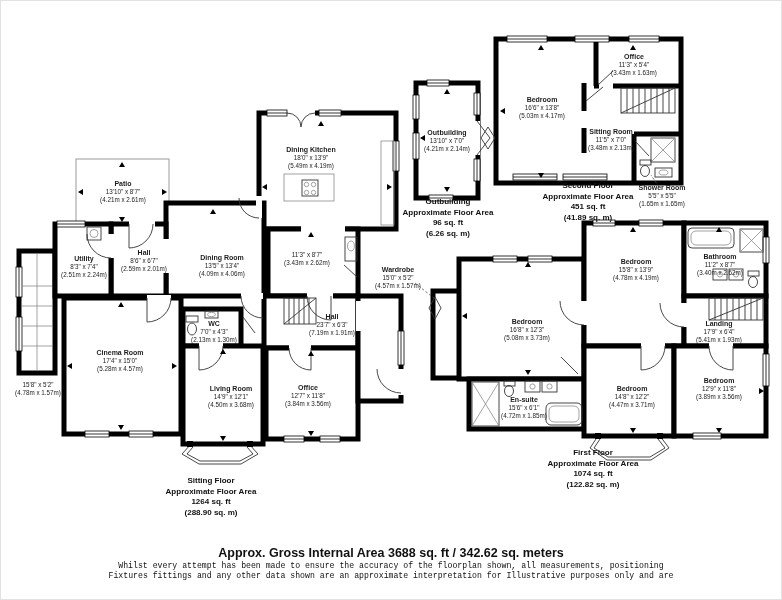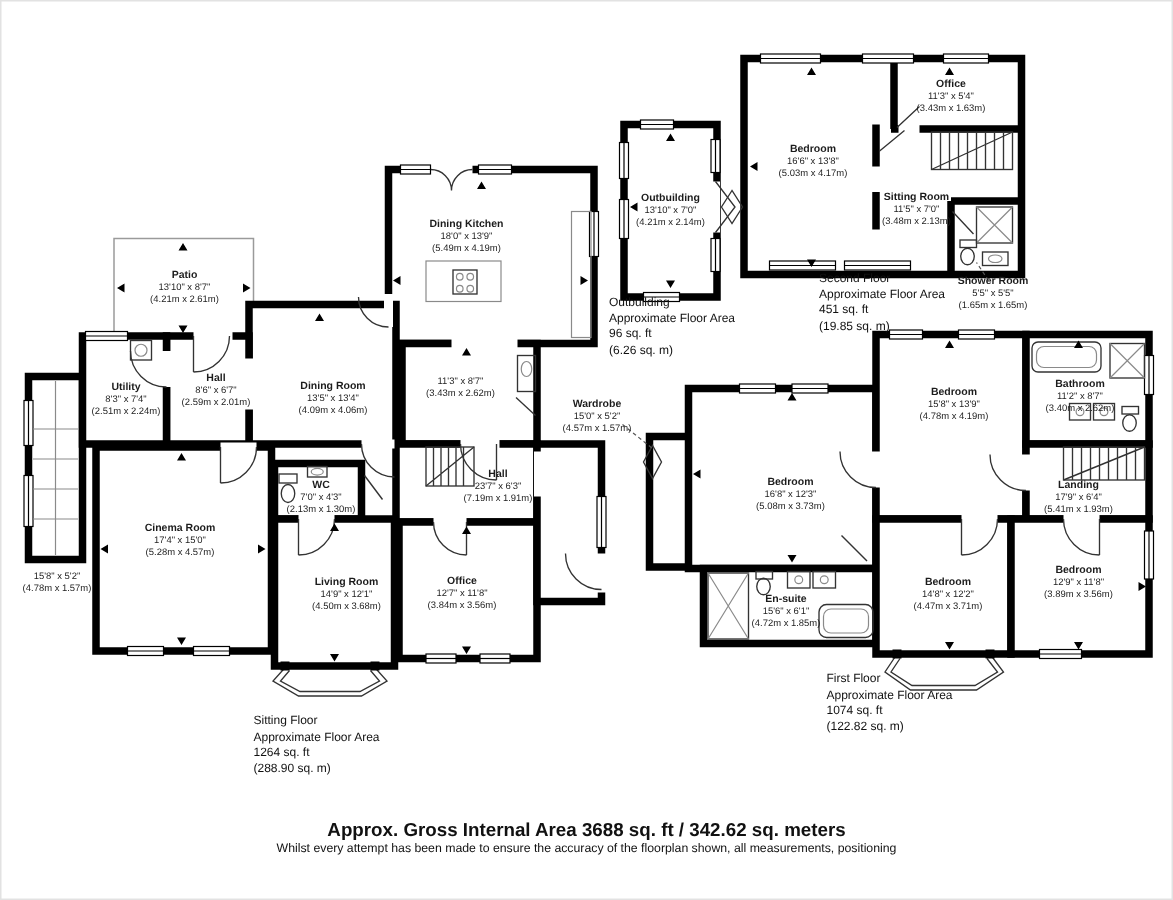--- a/index.html
+++ b/index.html
@@ -16,25 +16,25 @@
   .gap{fill:#fff;stroke:none;}
   .win-r{fill:#fff;stroke:#000;stroke-width:0.8;}
   .win-l{stroke:#000;stroke-width:0.8;}
   .tk{fill:#000;stroke:none;}
   .dash{fill:none;stroke:#555;stroke-width:0.8;stroke-dasharray:2.5 2;}
   
   .lbl{position:absolute;transform:translate(-50%,-50%);text-align:center;
        color:#1c1c1c;line-height:1.3;white-space:nowrap;}
   .lbl .nm{font-weight:bold;font-size:7px;}
   .lbl .dm{font-size:6.3px;}
-  .foot{position:absolute;transform:translate(-50%,-50%);text-align:left;
-        font-weight:normal;font-size:8px;line-height:1.32;white-space:nowrap;color:#111;}
+  .foot{position:absolute;transform:translate(-50%,-50%);text-align:center;
+        font-weight:bold;font-size:8px;line-height:1.32;white-space:nowrap;color:#111;}
   .disc{position:absolute;left:0;width:100%;text-align:center;color:#111;}
   .disc-title{font-weight:bold;font-size:12.5px;}
-  .disc-body{font-size:8.2px;line-height:1.25;}
+  .disc-body{font-size:8.2px;line-height:1.25;font-family:Liberation Mono, monospace;}
 </style>
 </head>
 <body>
 
 <div class="canvas">
 
 <svg width="782" height="600" viewBox="0 0 782 600">
 
   <g>
     <rect class="p" x="75" y="158" width="93" height="67"></rect>
@@ -411,21 +411,21 @@
   </div>
   <div class="lbl" style="left:661px;top:195px">
     <div class="nm">Shower Room</div>
     <div class="dm">5'5" x 5'5"</div>
     <div class="dm">(1.65m x 1.65m)</div>
   </div>
   <div class="foot" style="left:587px;top:201px">
     <div>Second Floor</div>
     <div>Approximate Floor Area</div>
     <div>451 sq. ft</div>
-    <div>(19.85 sq. m)</div>
+    <div>(41.89 sq. m)</div>
   </div>
 
   <div class="lbl" style="left:397px;top:277px">
     <div class="nm">Wardrobe</div>
     <div class="dm">15'0" x 5'2"</div>
     <div class="dm">(4.57m x 1.57m)</div>
   </div>
   <div class="lbl" style="left:526px;top:329px">
     <div class="nm">Bedroom</div>
     <div class="dm">16'8" x 12'3"</div>
@@ -464,15 +464,16 @@
   <div class="foot" style="left:592px;top:468px">
     <div>First Floor</div>
     <div>Approximate Floor Area</div>
     <div>1074 sq. ft</div>
     <div>(122.82 sq. m)</div>
   </div>
 
   <div class="disc disc-title" style="top:545px">Approx. Gross Internal Area 3688 sq. ft / 342.62 sq. meters</div>
   <div class="disc disc-body" style="top:560px">
     <div>Whilst every attempt has been made to ensure the accuracy of the floorplan shown, all measurements, positioning</div>
+    <div>Fixtures fittings and any other data shown are an approximate interpretation for Illustrative purposes only  and are</div>
   </div>
 
 </div>
 
 </body></html>

